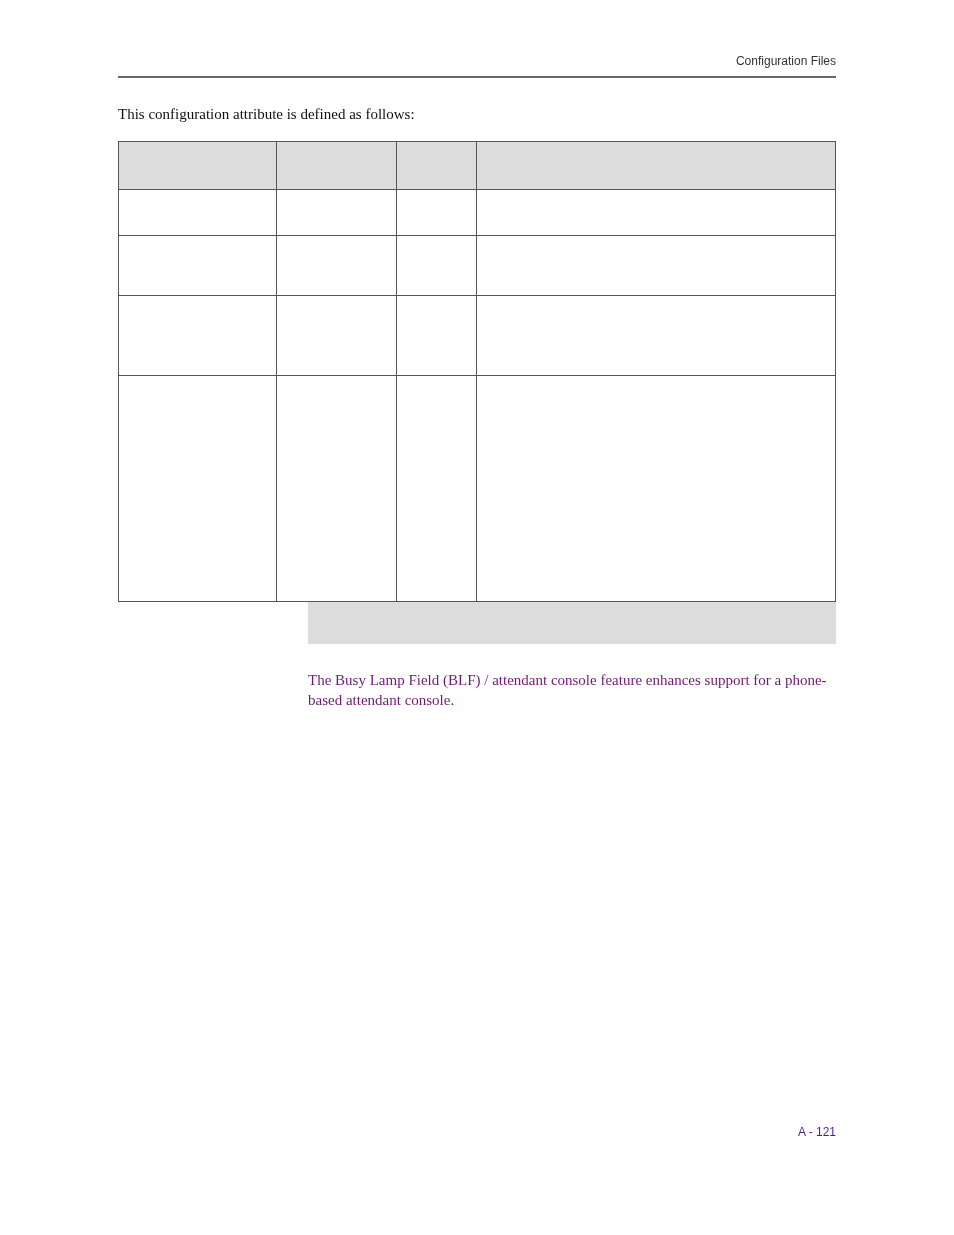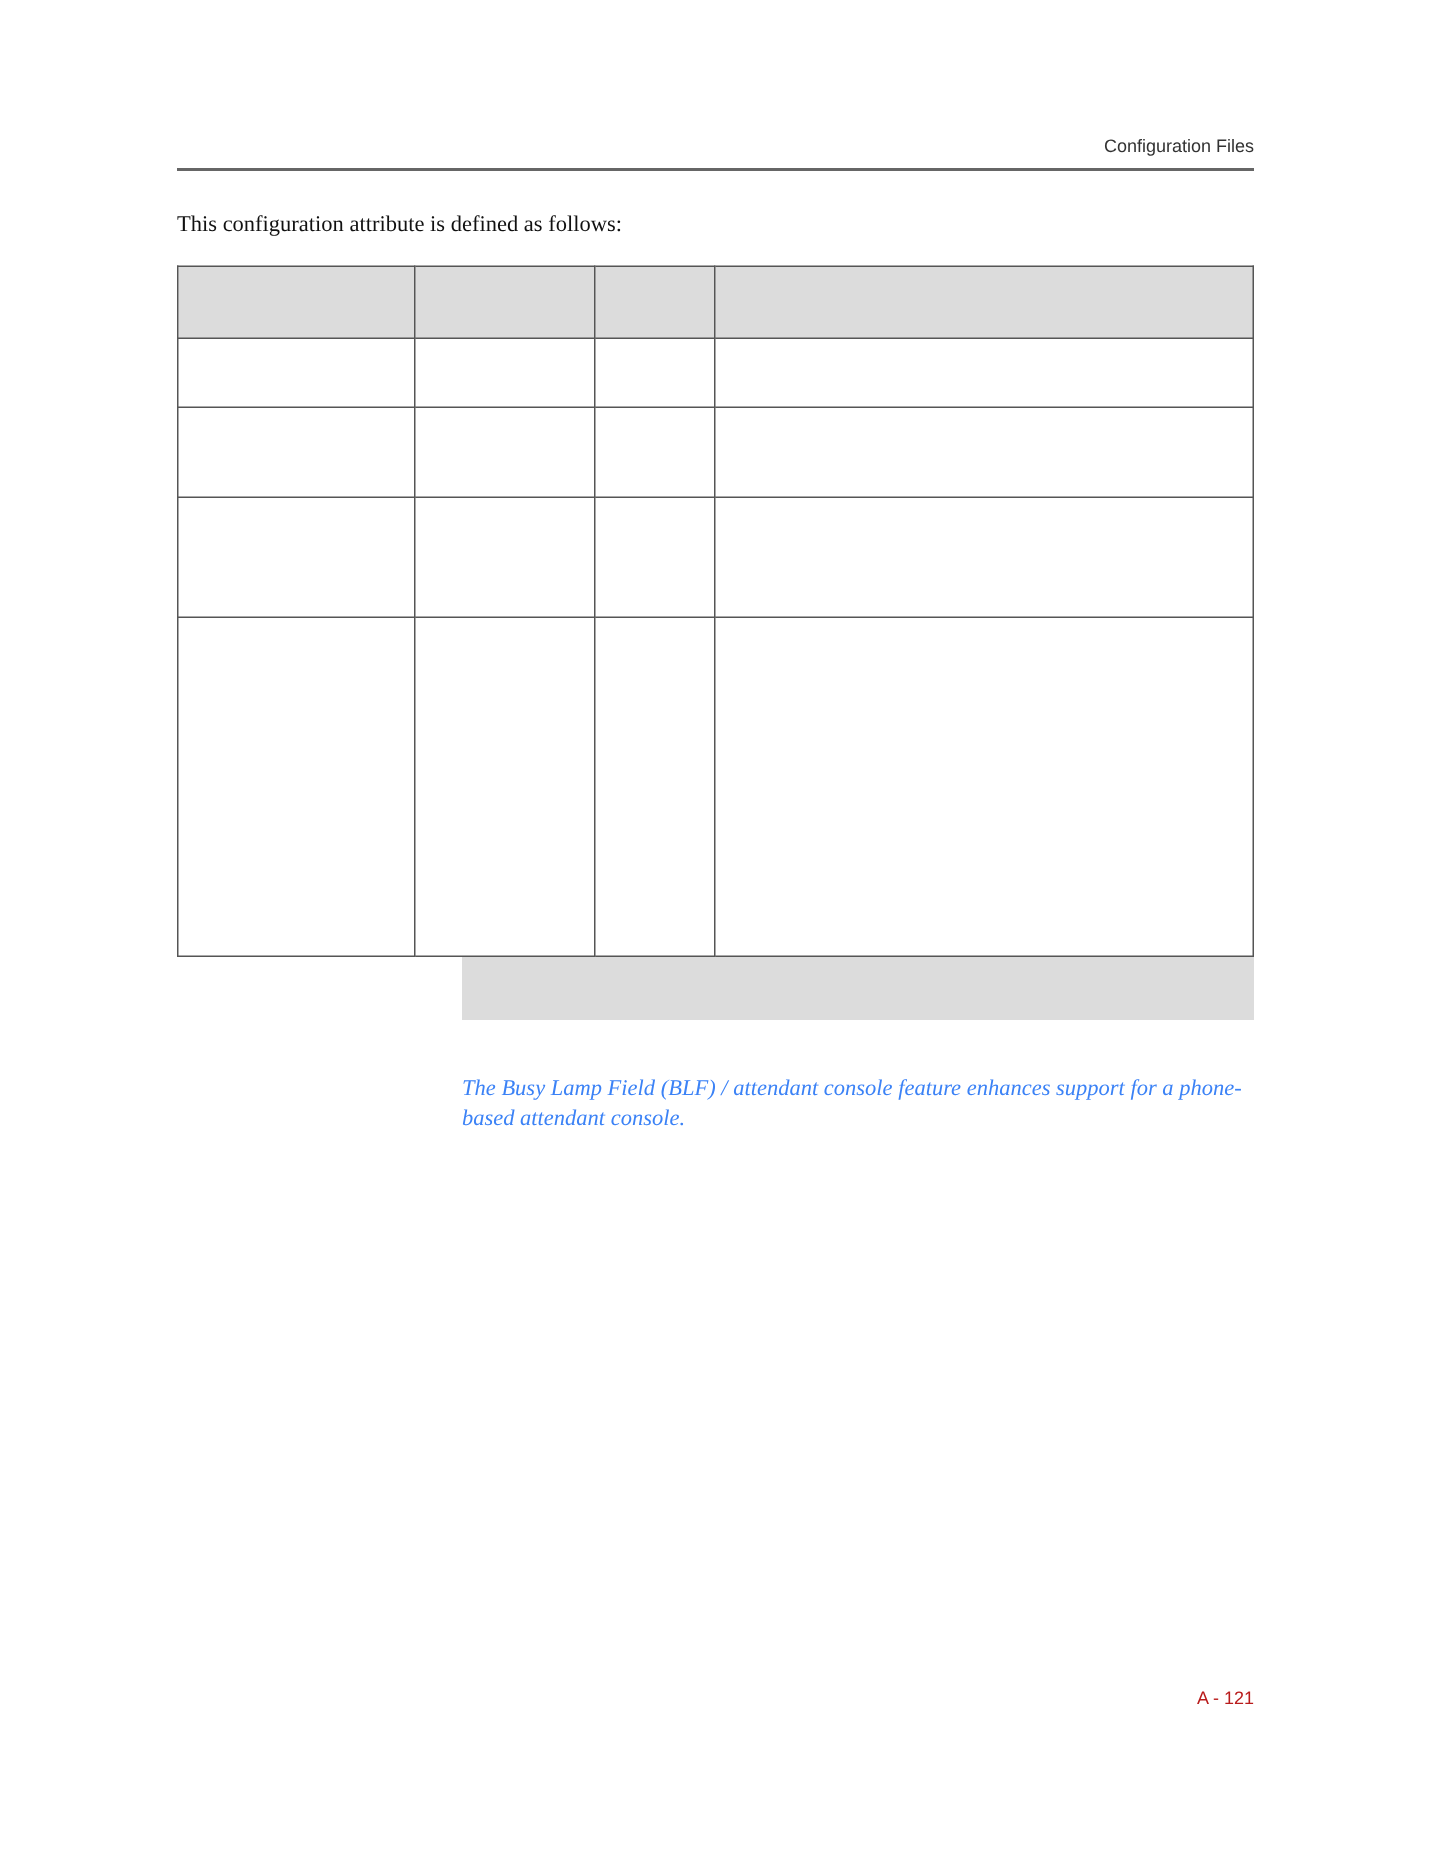--- a/index.html
+++ b/index.html
@@ -6,21 +6,21 @@
   html, body { margin: 0; padding: 0; }
   body {
     width: 954px;
     height: 1235px;
     background: #ffffff;
     font-family: Georgia, 'Times New Roman', serif;
     color: #000000;
     position: relative;
   }
   .page {
-    padding: 90px 118px 0 118px;
+    padding: 54px 118px 0 118px;
   }
   .running-header {
     text-align: right;
     font-family: Arial, Helvetica, sans-serif;
     font-size: 12px;
     color: #333;
     margin-bottom: 8px;
   }
   .top-rule {
     border: none;
@@ -69,31 +69,30 @@
   }
   .note-box {
     margin-left: 190px;
     background: #dcdcdc;
     height: 42px;
   }
   .body-text {
     margin-left: 190px;
     font-size: 15px;
     line-height: 1.35;
-    margin-top: 36px;
-    color: #3b82f6;
-    font-style: italic;
+    margin-top: 26px;
+    color: #701a75;
   }
   .page-number {
     position: absolute;
     bottom: 96px;
     right: 118px;
     font-family: Arial, Helvetica, sans-serif;
     font-size: 12px;
-    color: #b91c1c;
+    color: #4c1d95;
     text-align: right;
   }
 </style>
 </head>
 <body>
 
 <div class="page">
 
   <div class="running-header">Configuration Files</div>
 

